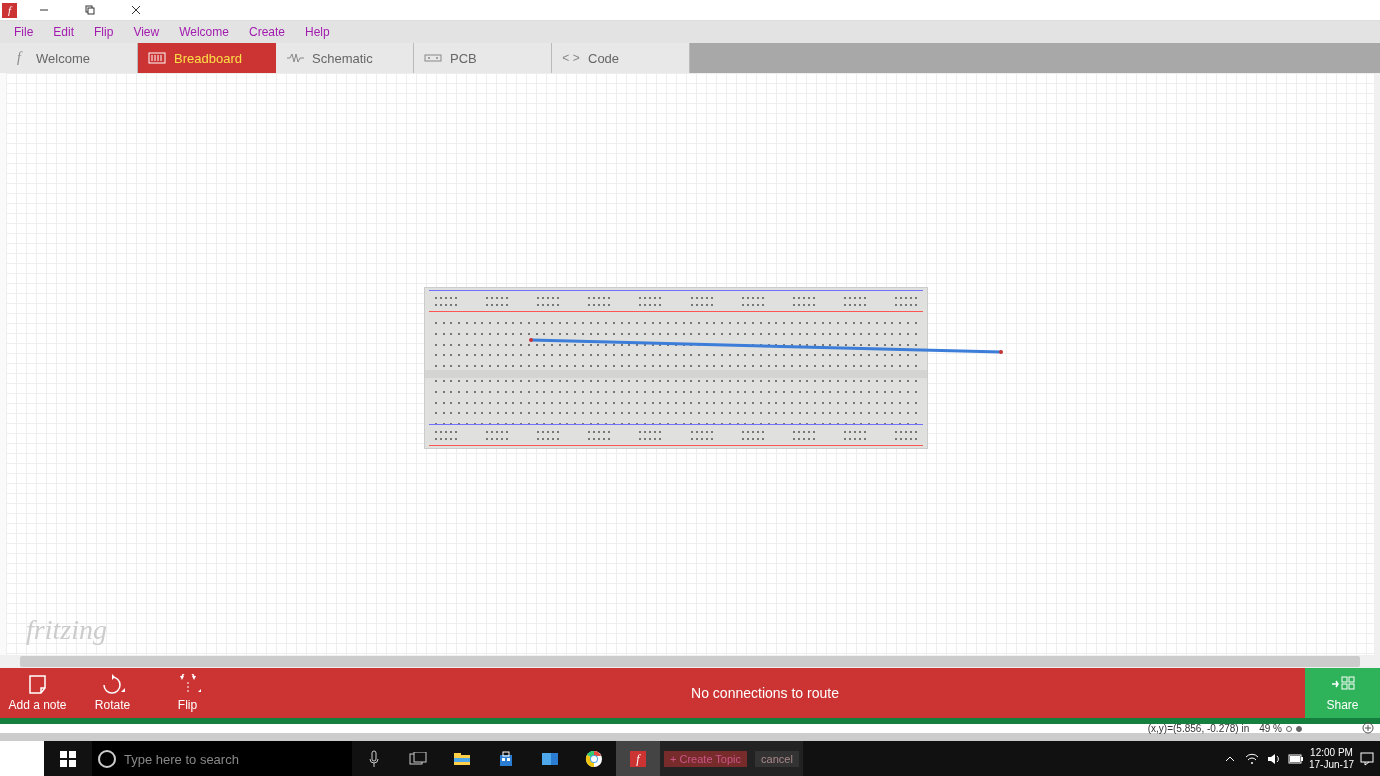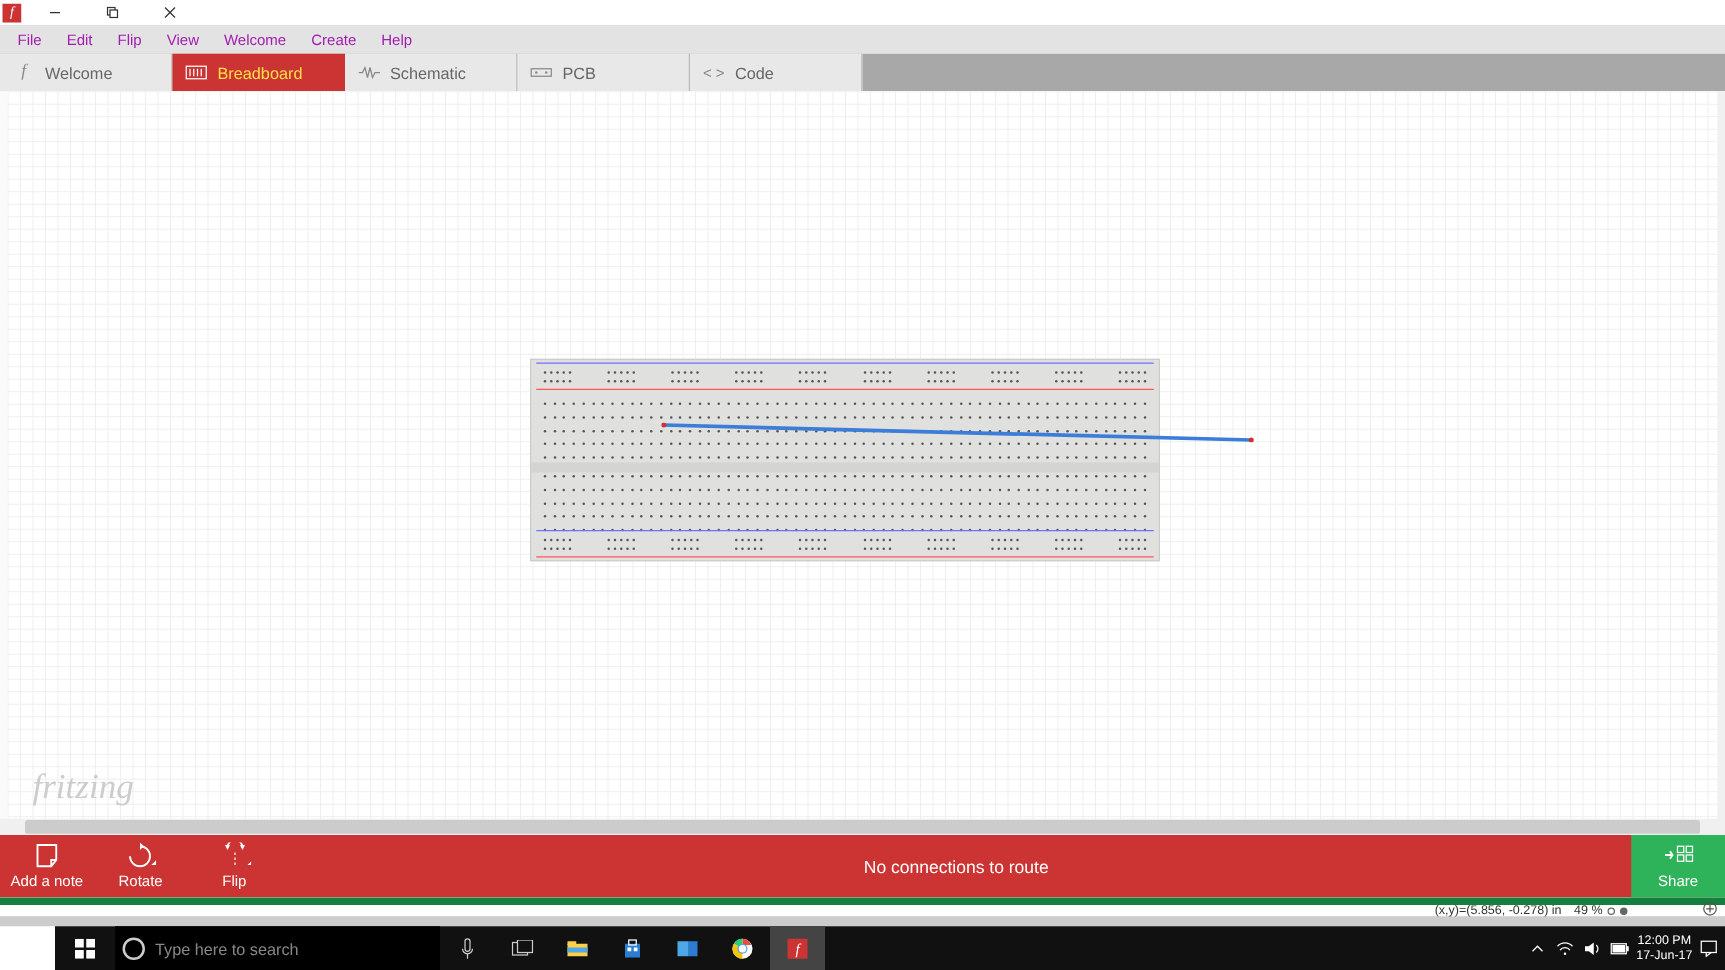--- a/index.html
+++ b/index.html
@@ -1254,20 +1254,24 @@
         <circle cx="9" cy="9" r="8" fill="#fff"></circle>
         <path d="M9 1 A8 8 0 0 1 16 6 L9 6 Z" fill="#e74c3c"></path>
         <path d="M2 5 A8 8 0 0 1 9 1 L9 9 Z" fill="#2ecc71"></path>
         <path d="M9 17 A8 8 0 0 1 2 5 L9 9 Z" fill="#f1c40f"></path>
         <circle cx="9" cy="9" r="4" fill="#4da7e8"></circle>
         <circle cx="9" cy="9" r="3" fill="#fff"></circle>
       </svg>
   </div>
   <div class="task-btn active">
     <div style="width:16px;height:16px;background:#cc3333;color:#fff;font-family:Georgia,serif;font-style:italic;display:flex;align-items:center;justify-content:center;font-size:12px;">f</div>
+  </div>
+  <div class="forum-remnant">
+    <div class="btn-topic">+ Create Topic</div>
+    <div class="btn-cancel">cancel</div>
   </div>
   <div class="spacer"></div>
   <div class="tray">
     <div class="tray-icon">
         <svg width="10" height="10">
           <path d="M1 7 L5 3 L9 7" stroke="#fff" fill="none"></path>
         </svg>
       </div>
     <div class="tray-icon">
         <svg width="14" height="12">

